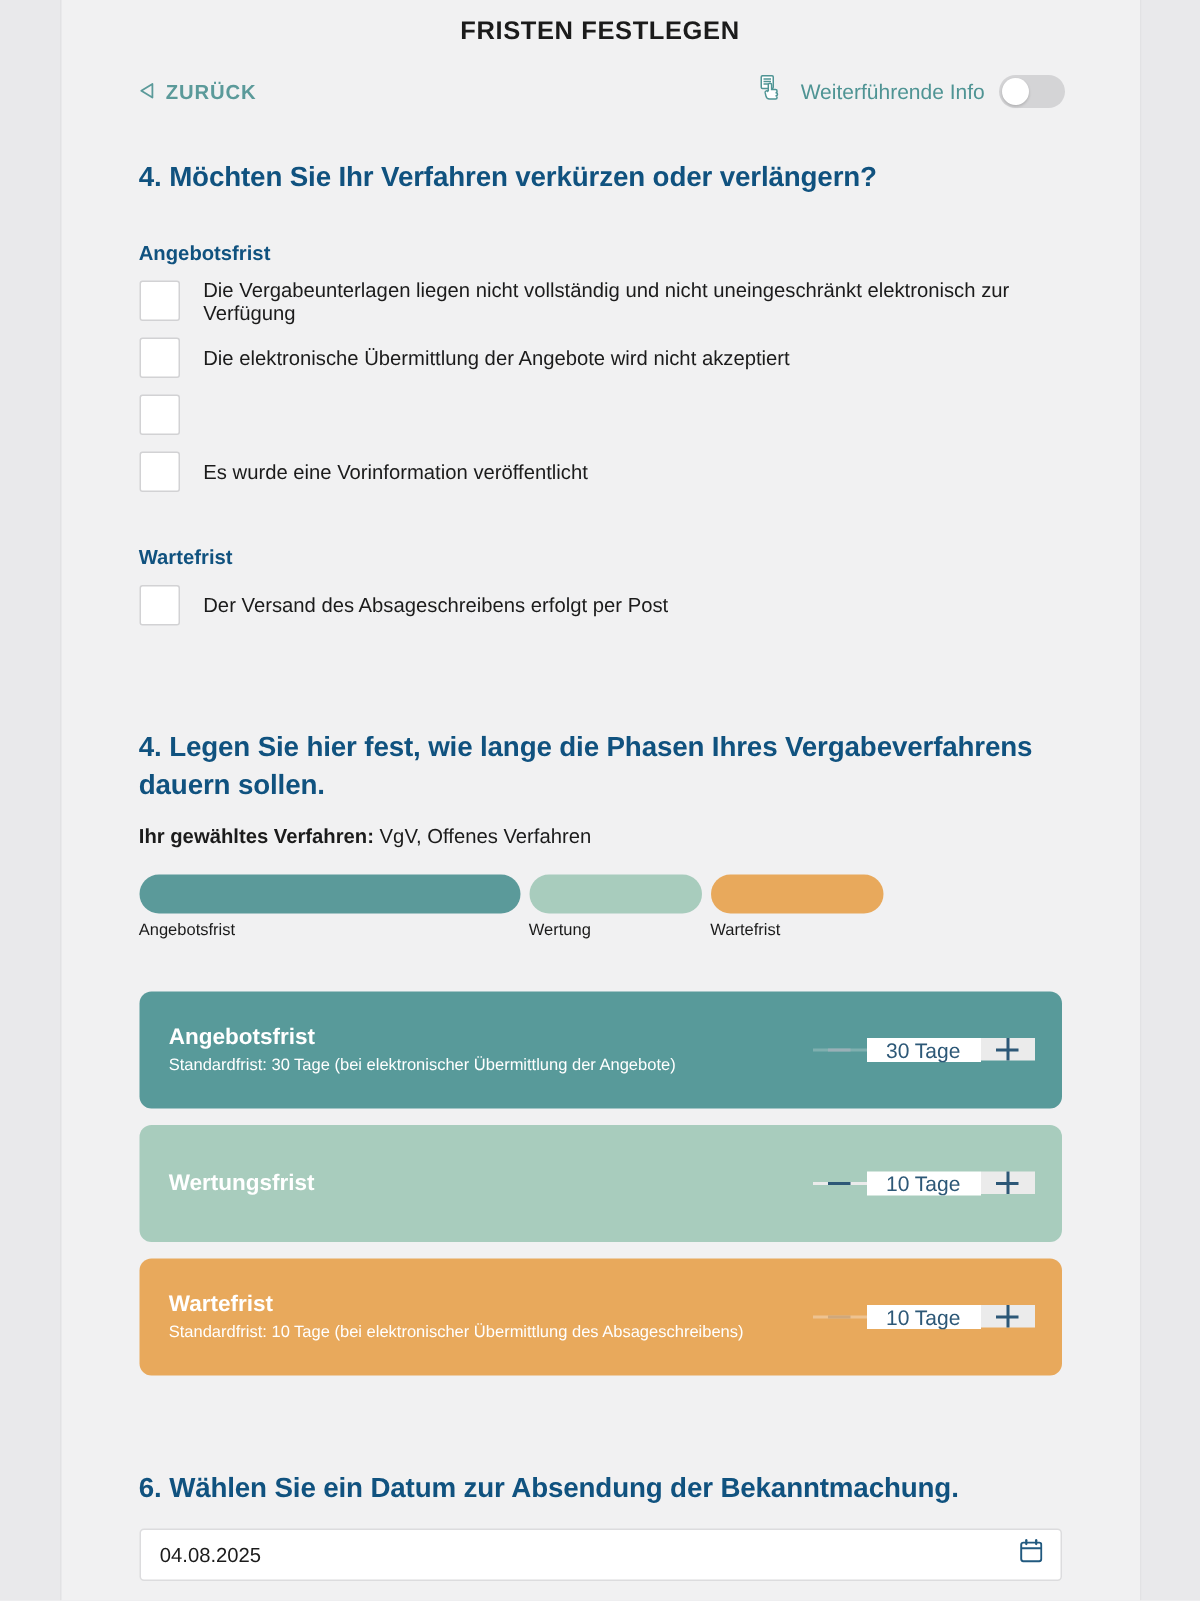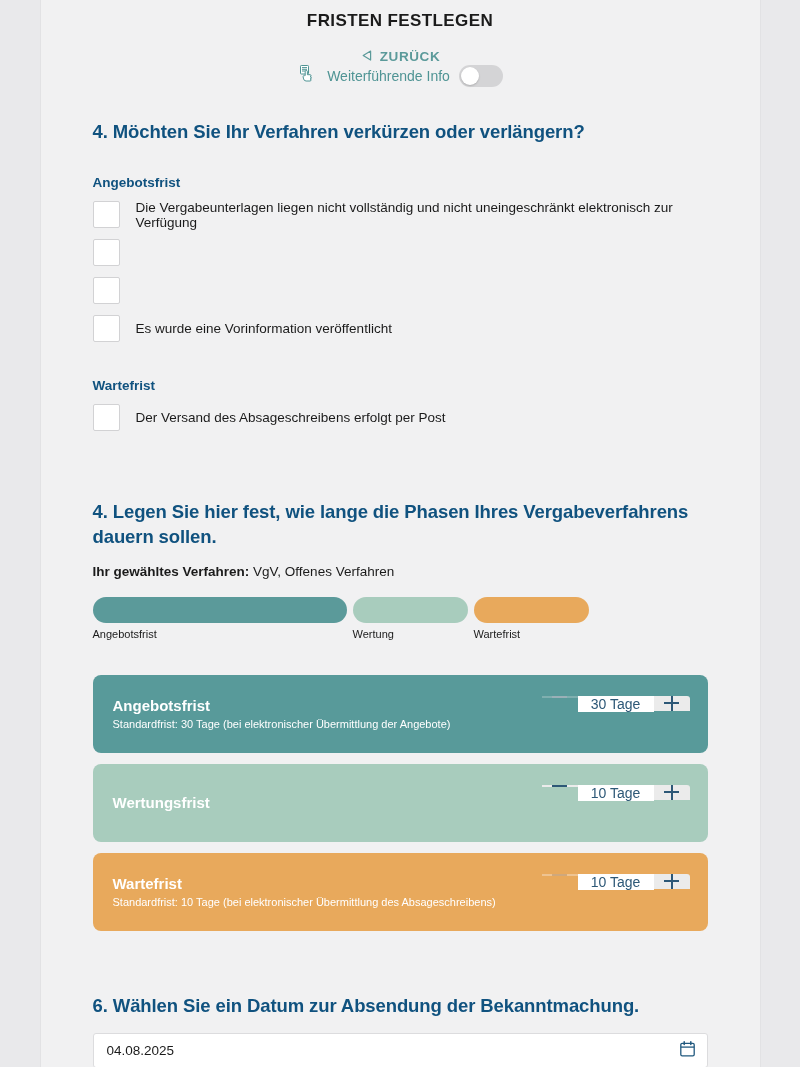--- a/index.html
+++ b/index.html
@@ -36,21 +36,20 @@
     letter-spacing: 0.4px;
     color: #1b1b1b;
     padding-top: 11px;
   }
 
   .toolbar {
     display: flex;
     align-items: center;
     justify-content: space-between;
     padding: 18px 50px 0 52px;
-    flex-direction: column;
   }
 
   .back-link {
     display: flex;
     align-items: center;
     gap: 8px;
     color: #5b9a9a;
     font-size: 13.5px;
     font-weight: bold;
     letter-spacing: 0.6px;
@@ -180,21 +179,21 @@
     font-weight: bold;
   }
   .card-sub {
     color: #ffffff;
     font-size: 11px;
   }
 
   
   .stepper {
     display: flex;
-    align-items: flex-start;
+    align-items: center;
     height: 36px;
     border-radius: 3px;
     overflow: hidden;
     flex: none;
     padding-left: 33px;
   }
   .step-btn {
     width: 36px;
     display: flex;
     align-items: center;
@@ -297,20 +296,21 @@
     <h2 class="section-heading" style="margin-top:32px;">4. Möchten Sie Ihr Verfahren verkürzen oder verlängern?</h2>
 
     <div class="group-label">Angebotsfrist</div>
 
     <div class="check-row">
       <span class="checkbox"></span>
       <span class="check-text">Die Vergabeunterlagen liegen nicht vollständig und nicht uneingeschränkt elektronisch zur Verfügung</span>
     </div>
     <div class="check-row">
       <span class="checkbox"></span>
+      <span class="check-text">Die elektronische Übermittlung der Angebote wird nicht akzeptiert</span>
     </div>
     <div class="check-row">
       <span class="checkbox"></span>
     </div>
     <div class="check-row">
       <span class="checkbox"></span>
       <span class="check-text">Es wurde eine Vorinformation veröffentlicht</span>
     </div>
 
     <div class="group-label">Wartefrist</div>

